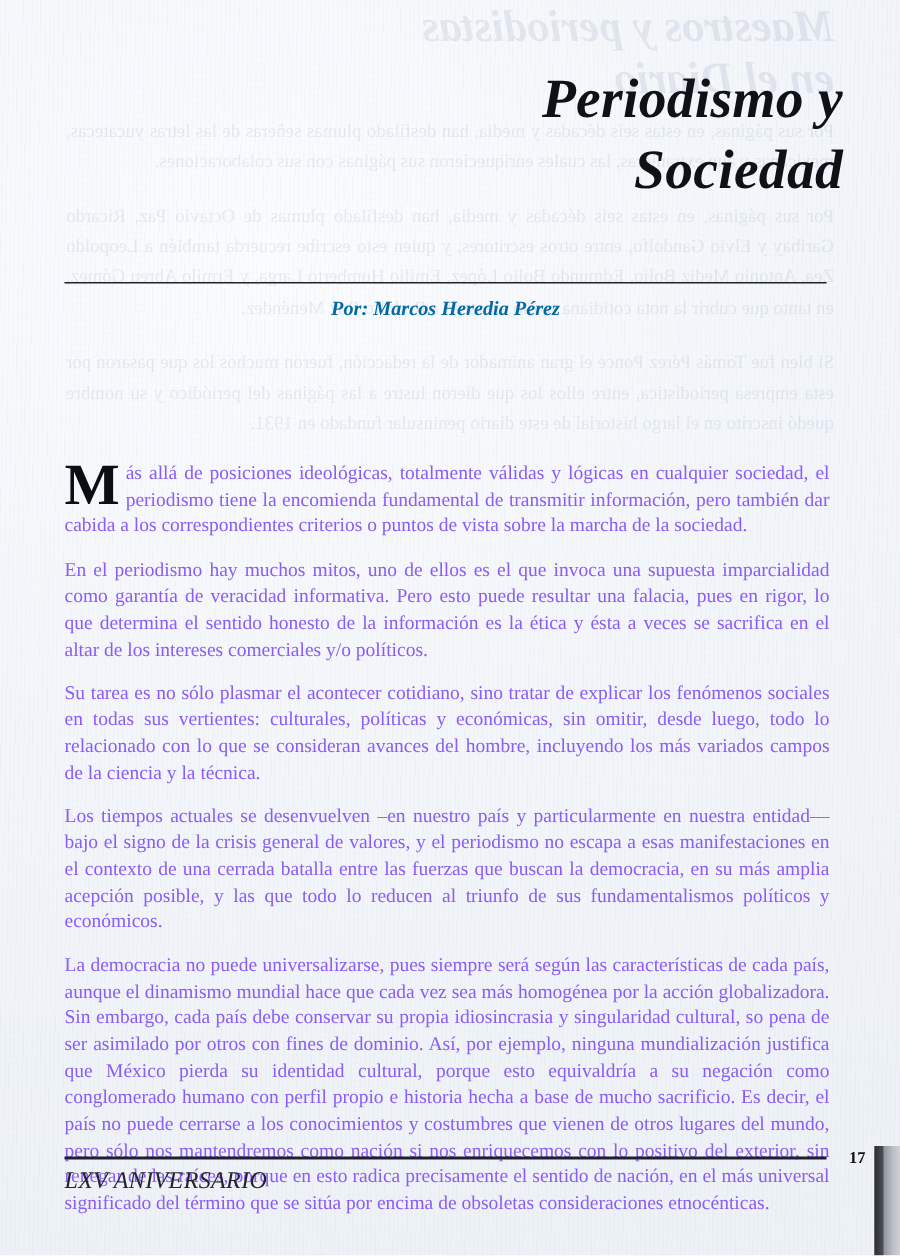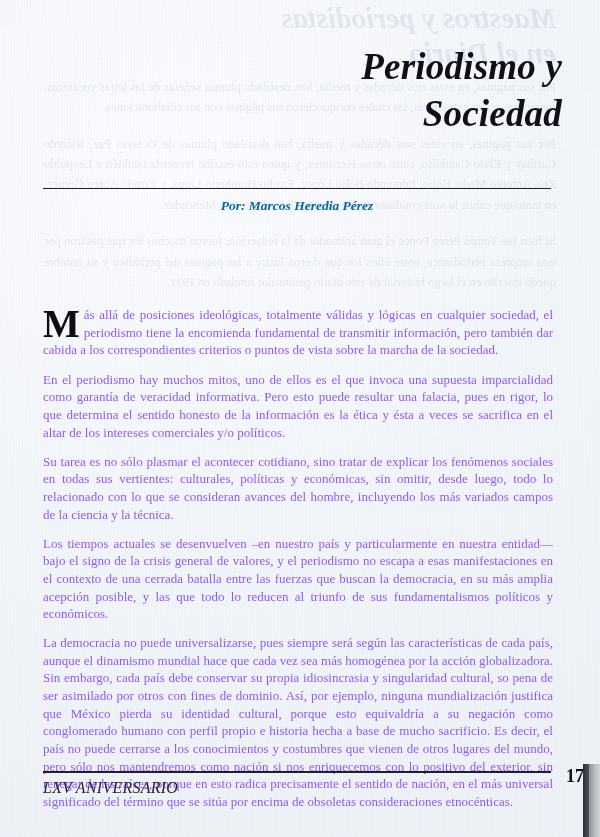--- a/index.html
+++ b/index.html
@@ -143,21 +143,21 @@
     top: 779px;
     font-size: 16px;
     font-style: italic;
     letter-spacing: .25px;
     color: #24242e;
   }
   #page-number {
     position: absolute;
     left: 566px;
     top: 766px;
-    font-size: 18px;
+    font-size: 11px;
     font-weight: bold;
     color: #101018;
   }
   
   #scan-edge {
     position: absolute;
     left: 583px;
     top: 764px;
     width: 17px;
     height: 73px;

